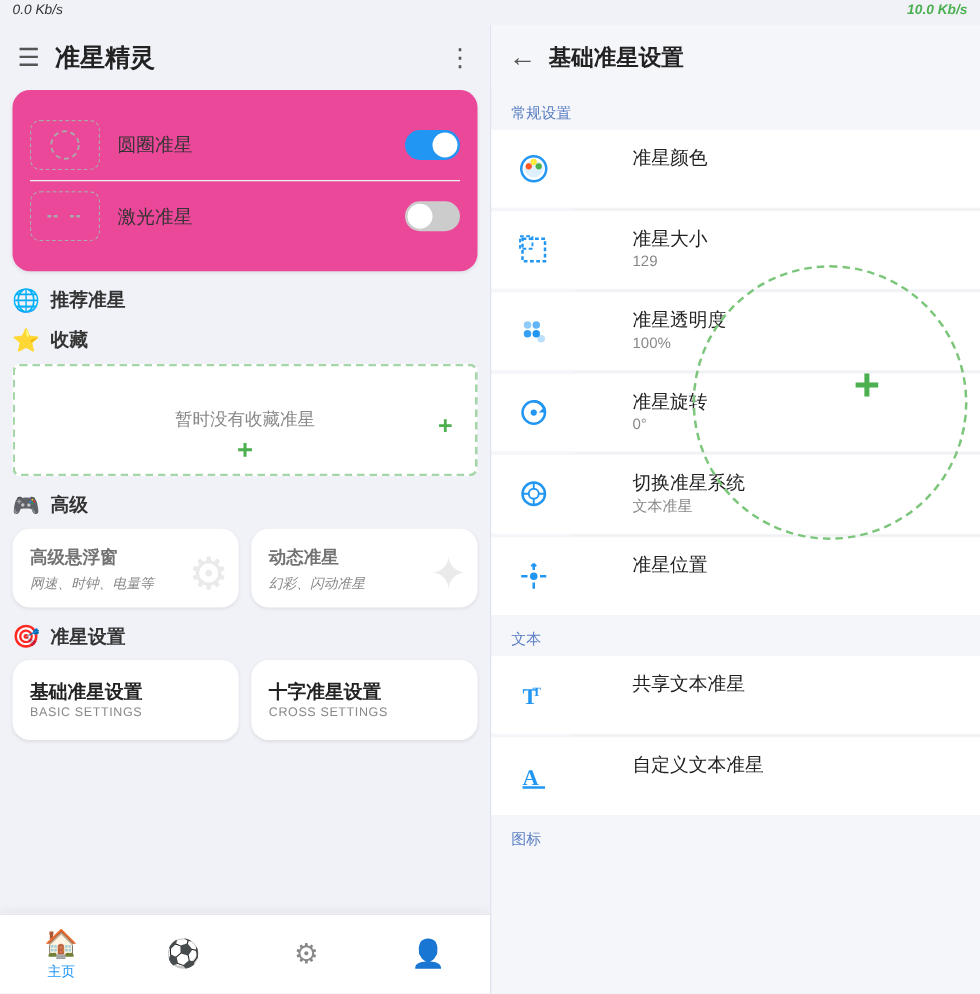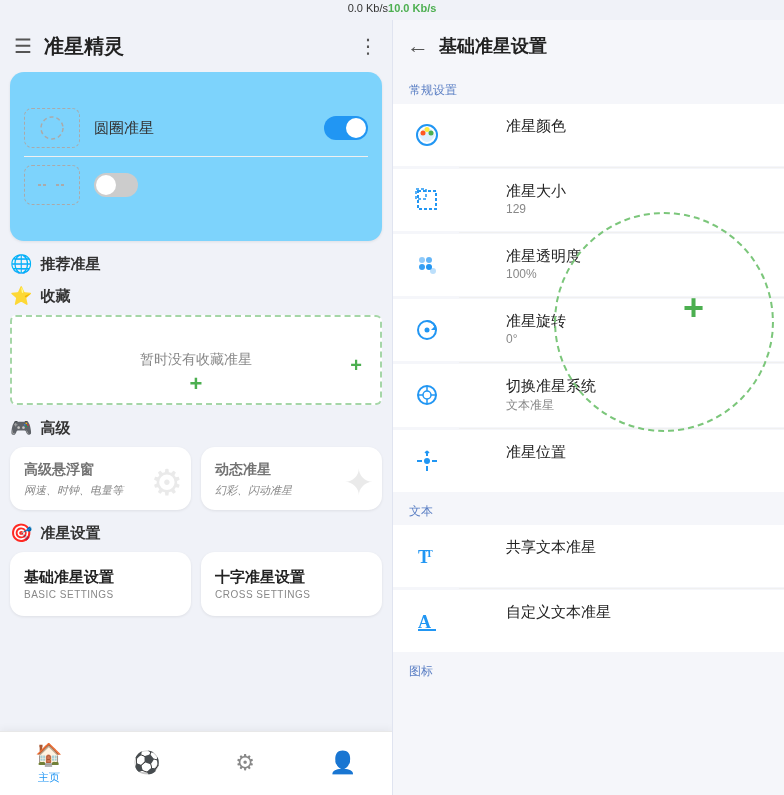--- a/index.html
+++ b/index.html
@@ -8,25 +8,26 @@
       height: 795px;
       font-family: 'Arial', sans-serif;
       overflow: hidden;
       background: #f0f2f8;
       position: relative;
     }
 
     
     .status-bar {
       display: flex;
-      justify-content: center;
+      justify-content: space-between;
       padding: 2px 10px;
       font-size: 11px;
       background: #f0f2f8;
       height: 20px;
+      font-style: italic;
     }
     .status-bar .left { color: #333; }
     .status-bar .right { color: #4CAF50; font-weight: bold; }
 
     
     .app-container {
       display: flex;
       width: 784px;
       height: 775px;
       background: #f0f2f8;
@@ -69,23 +70,23 @@
 
     
     .left-content {
       flex: 1;
       padding: 0 10px 10px 10px;
       overflow-y: auto;
     }
 
     
     .crosshair-card {
-      background: #7dd3fc;
+      background: #ec4899;
       border-radius: 14px;
-      padding: 28px 14px;
+      padding: 16px 14px;
       margin-bottom: 12px;
       box-shadow: 0 1px 3px rgba(0,0,0,0.08);
     }
     .crosshair-item {
       display: flex;
       align-items: center;
       padding: 8px 0;
     }
     .crosshair-item + .crosshair-item {
       border-top: 1px solid #f0f0f0;
@@ -417,20 +418,21 @@
           <div class="toggle on"></div>
         </div>
 
         <div class="crosshair-item">
           <div class="crosshair-preview">
             <svg width="36" height="28" viewBox="0 0 36 28">
               <line x1="4" y1="14" x2="14" y2="14" stroke="#aaa" stroke-width="2" stroke-dasharray="3 2"></line>
               <line x1="22" y1="14" x2="32" y2="14" stroke="#aaa" stroke-width="2" stroke-dasharray="3 2"></line>
             </svg>
           </div>
+          <span class="crosshair-label">激光准星</span>
           <div class="toggle off"></div>
         </div>
       </div>
 
       <div class="section-header">
         <span class="icon">🌐</span>
         <span>推荐准星</span>
       </div>
 
       <div class="section-header">

